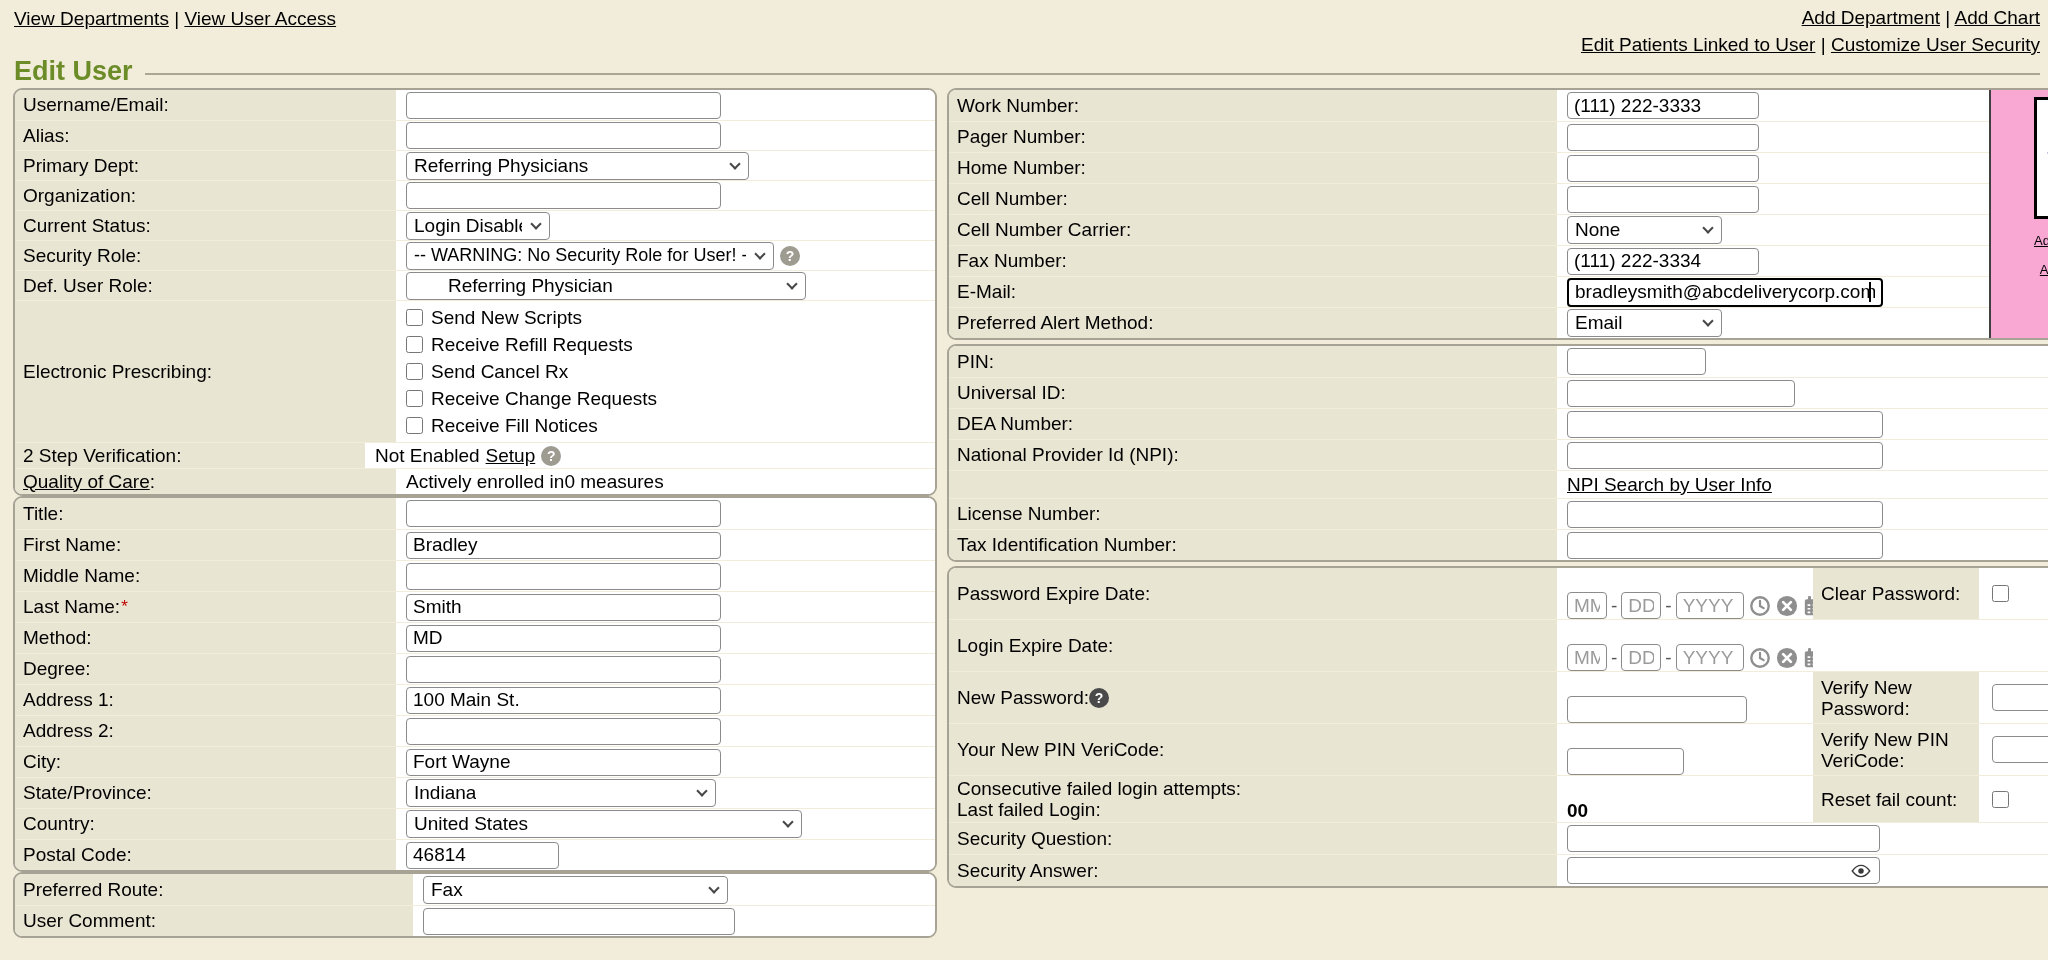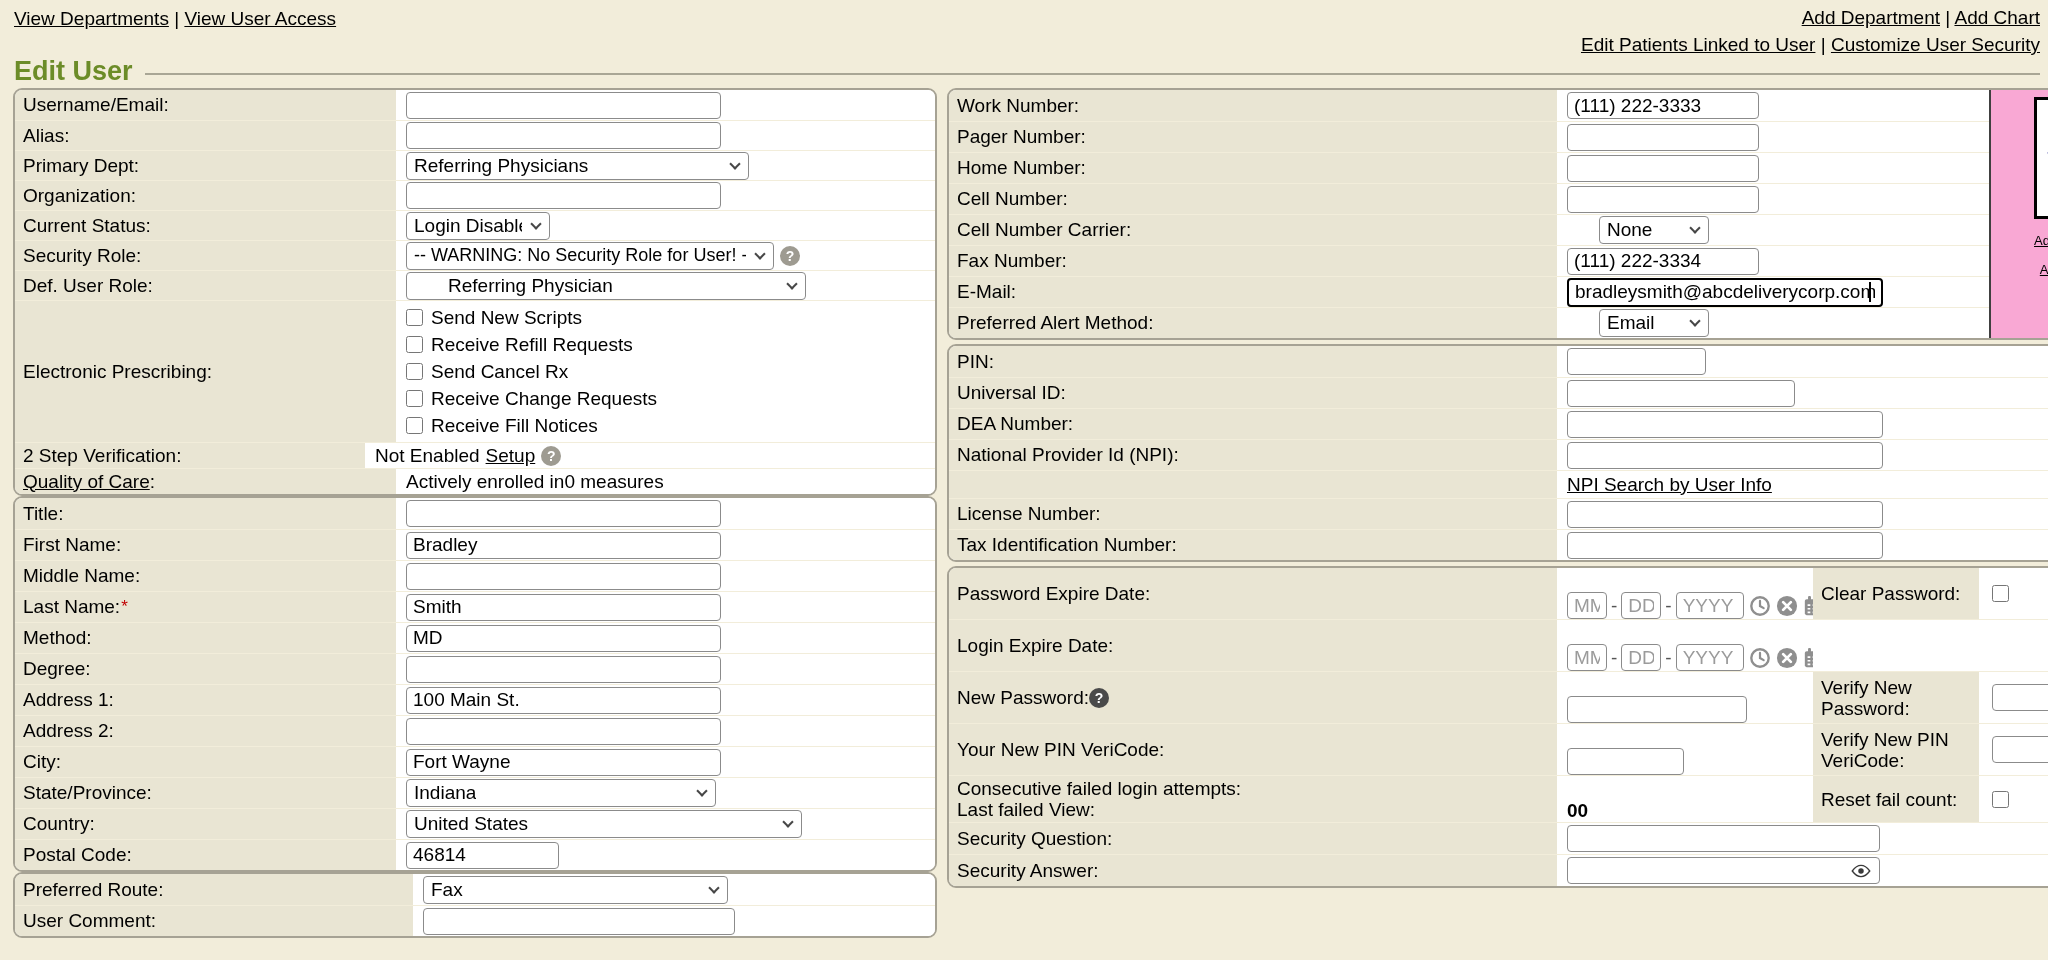--- a/index.html
+++ b/index.html
@@ -56,21 +56,21 @@
   .select {
     height:28px; border:1px solid #8b8b8b; border-radius:4px; background:#fff;
     display:flex; align-items:center; justify-content:space-between;
     padding:0 9px 0 7px; font-size:19px; cursor:default; flex-shrink:0;
   }
   .sel-text { white-space:nowrap; overflow:hidden; }
   .sel-warning .sel-text { font-size:18px; }
   .chev { width:8px; height:8px; border-right:2px solid #474747; border-bottom:2px solid #474747;
           transform:rotate(45deg); margin-left:10px; margin-top:-4px; flex-shrink:0; }
 
-  .w40{width:40px;} .w68{width:68px;} .w117{width:117px;} .w133{width:110px;margin-left:32px;}
+  .w40{width:40px;} .w68{width:68px;} .w117{width:117px;} .w133{width:155px;}
   .w139{width:139px;} .w144{width:144px;} .w153{width:153px;} .w180{width:180px;}
   .w181{width:181px;} .w217{width:192px;} .w228{width:228px;}
   .w305{width:305px;} .w310{width:310px;} .w312{width:312px;} .w313{width:313px;}
   .w315{width:315px;} .w316{width:316px;} .w343{width:343px;} .w368{width:368px;}
   .w396{width:396px;} .w400{width:400px;padding-left:41px;}
 
   .cb { width:17px; height:17px; margin:0 2px 0 0; }
   .cb-line { display:flex; align-items:center; gap:6px; min-height:25px; }
 
   .help {
@@ -548,21 +548,21 @@
         <div class="mid">Verify New PIN VeriCode:</div>
         <div class="v2">
             <input type="text" class="text w117" style="">
           </div>
       </div>
 
       <div class="row h44">
         <div class="label wide">
           <div class="two-line">
             <div>Consecutive failed login attempts:</div>
-            <div>Last failed View:</div>
+            <div>Last failed Login:</div>
           </div>
         </div>
         <div class="v1">
             <span class="bold">00</span>
           </div>
         <div class="mid">Reset fail count:</div>
         <div class="v2">
             <input type="checkbox" class="cb" style="">
           </div>
       </div>

